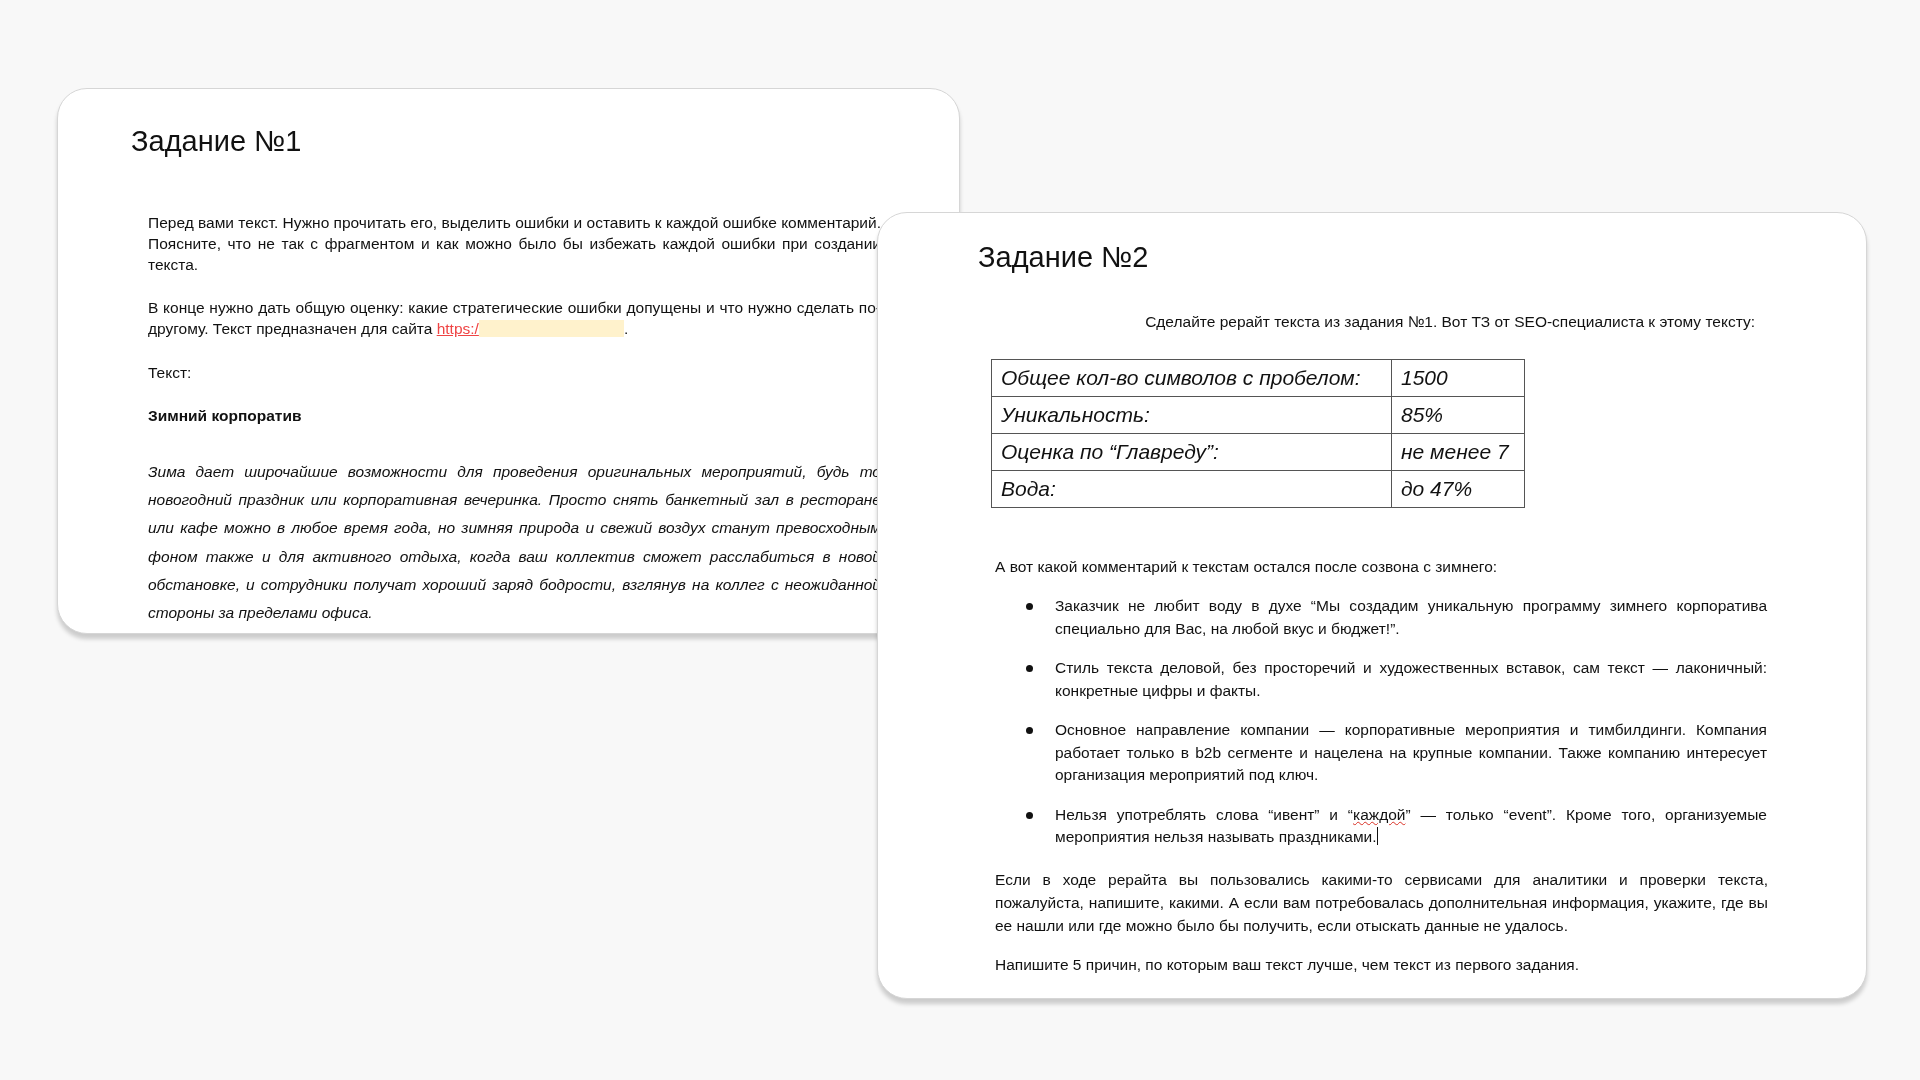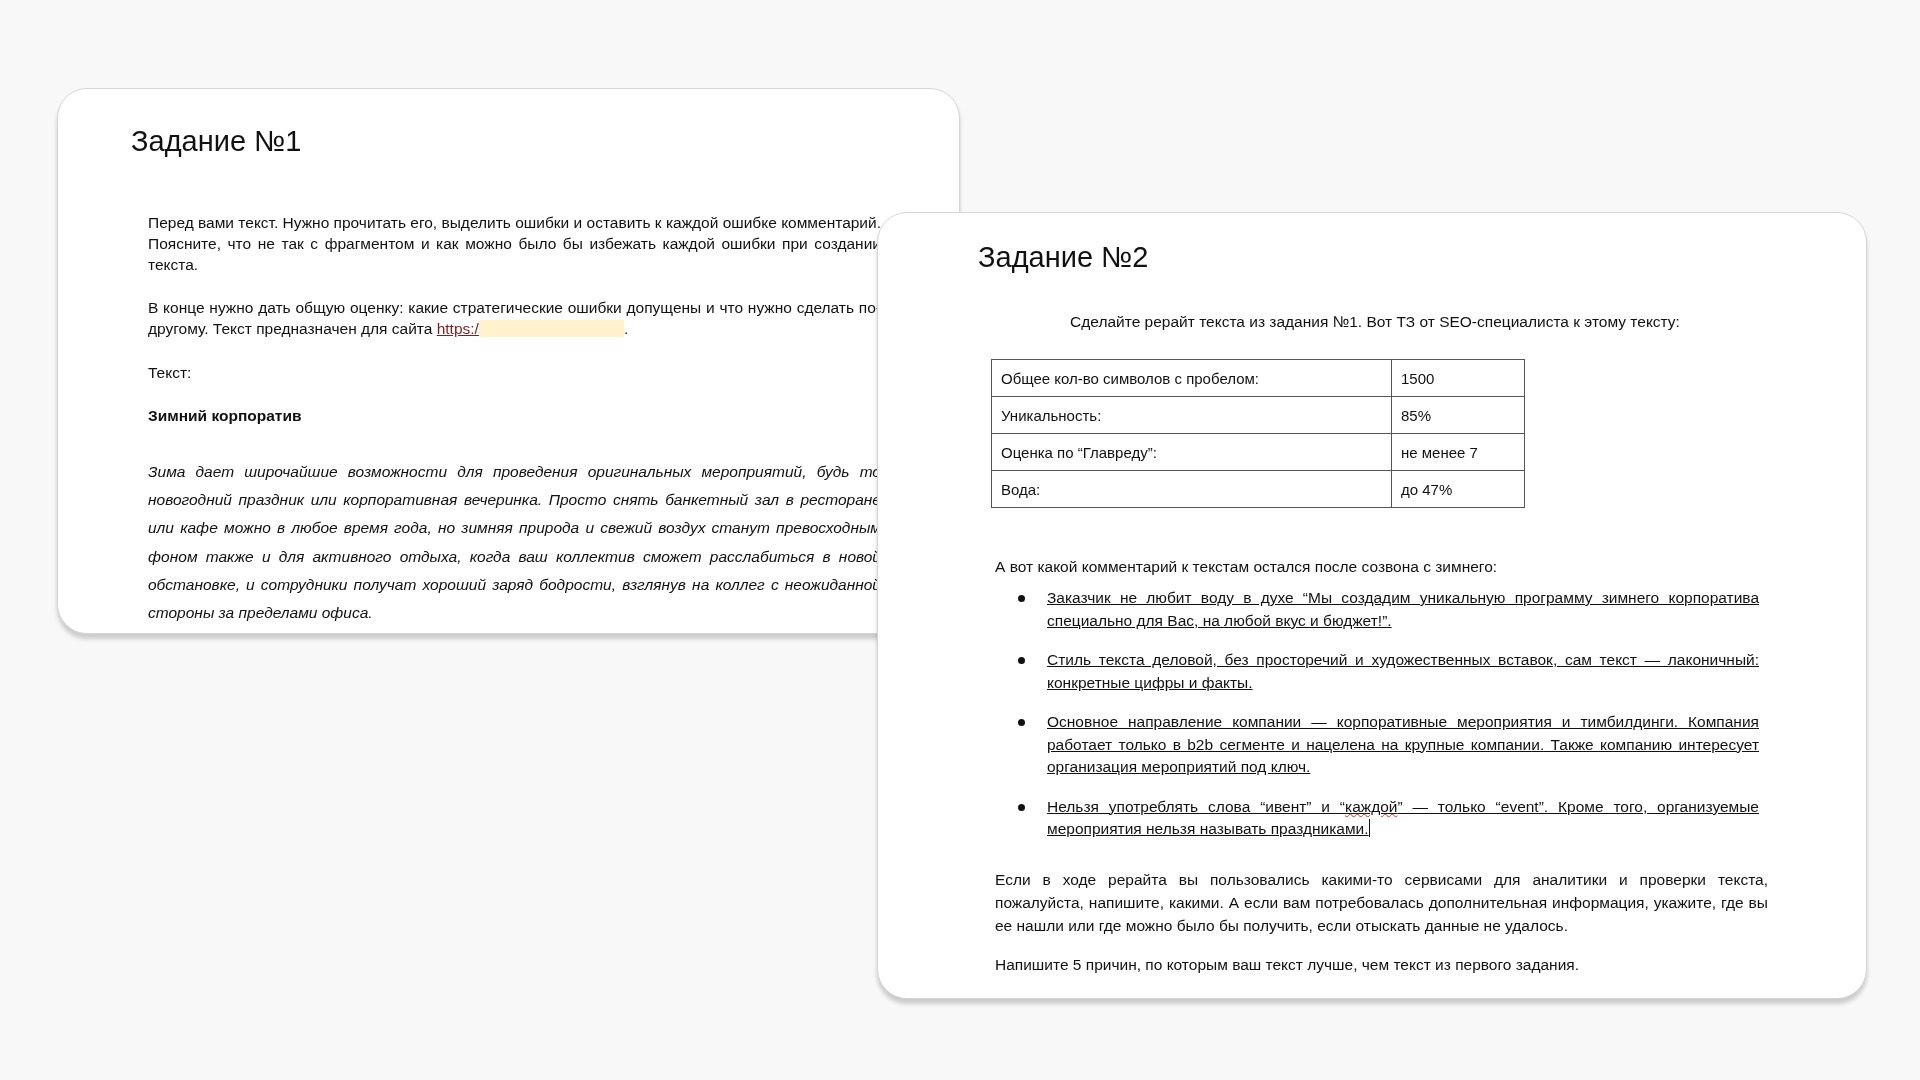--- a/index.html
+++ b/index.html
@@ -40,51 +40,51 @@
     text-align: justify;
     margin: 17px;
     color: #111;
   }
   #c1-p1 { left: 73px; top: 106px; width: 733px; }
   #c1-p2 { left: 73px; top: 191px; width: 733px; }
   #c1-p3 { left: 73px; top: 256px; width: 733px; }
   #c1-h { left: 73px; top: 299px; width: 733px; font-weight: bold; }
   #c1-body { left: 73px; top: 352px; width: 733px; font-style: italic; line-height: 28.2px; }
 
-  .link { color: #7f1d1d; text-decoration: underline; }
+  .link { color: #ef4444; text-decoration: underline; }
   .redacted { display: inline-block; width: 145px; height: 17px; background: #fff2cc; vertical-align: -3px; }
 
-  #c2-sub { left: 100px; top: 81px; width: 760px; white-space: nowrap; text-align: center; }
+  #c2-sub { left: 100px; top: 81px; width: 760px; white-space: nowrap; text-align: right; }
 
   table.tz {
     position: absolute;
     left: 113px; top: 146px;
     border-collapse: collapse;
-    font-size: 15px;
+    font-size: 21px;
+    font-style: italic;
   }
   table.tz td {
     border: 1.5px solid #555;
     height: 36px;
     padding: 0 9px;
     color: #111;
   }
   table.tz td.k { width: 381px; }
   table.tz td.v { width: 114px; }
 
   #c2-comment { left: 100px; top: 326px; width: 760px; white-space: nowrap; text-align: left; }
 
   ul.bullets {
     position: absolute;
     left: 100px; top: 366px;
     width: 773px;
-    margin: 8px; padding: 0;
+    margin: 16px; padding: 0;
     list-style: none;
     font-size: 15.5px;
     line-height: 22.5px;
-    text-decoration: underline;
   }
   ul.bullets li {
     position: relative;
     padding-left: 61px;
     text-align: justify;
     margin-bottom: 17px;
   }
   ul.bullets li .dot {
     position: absolute; left: 32px; top: 8px;
     width: 7px; height: 7px; border-radius: 50%; background: #111;

